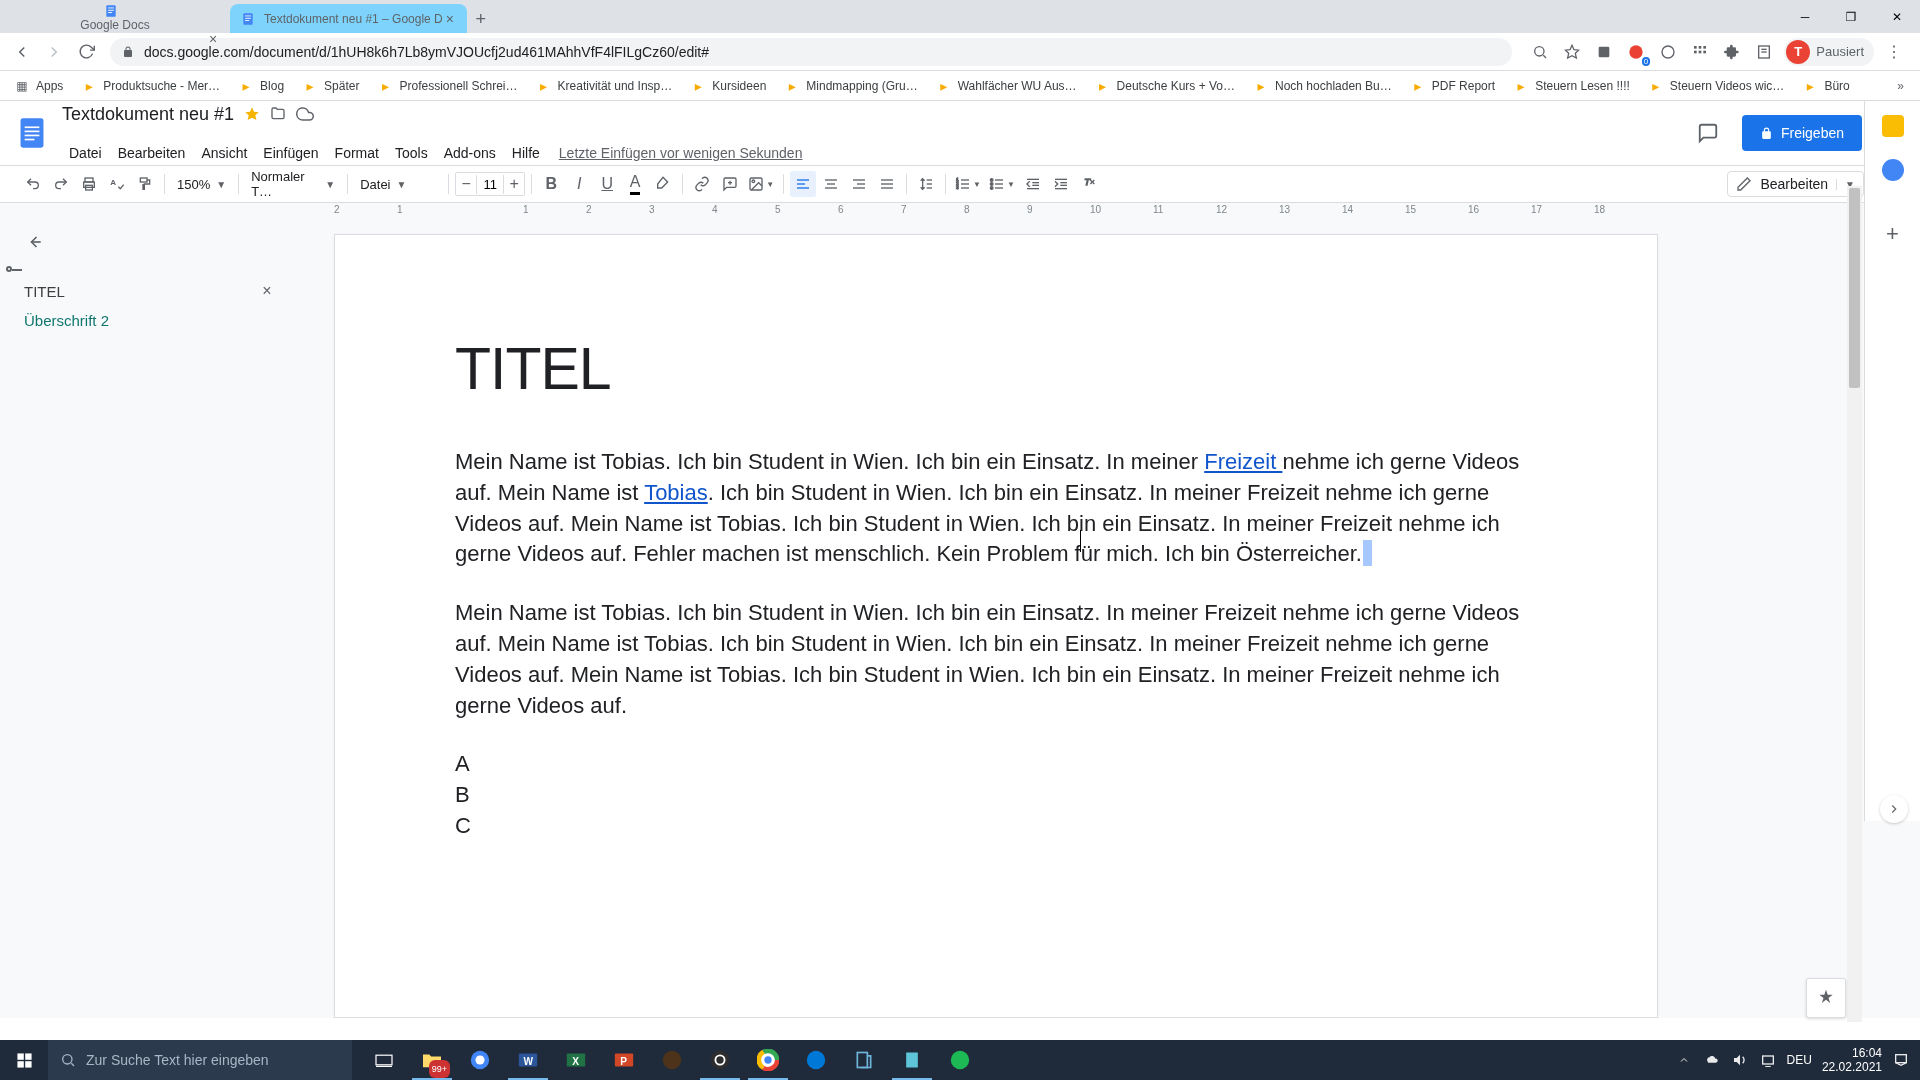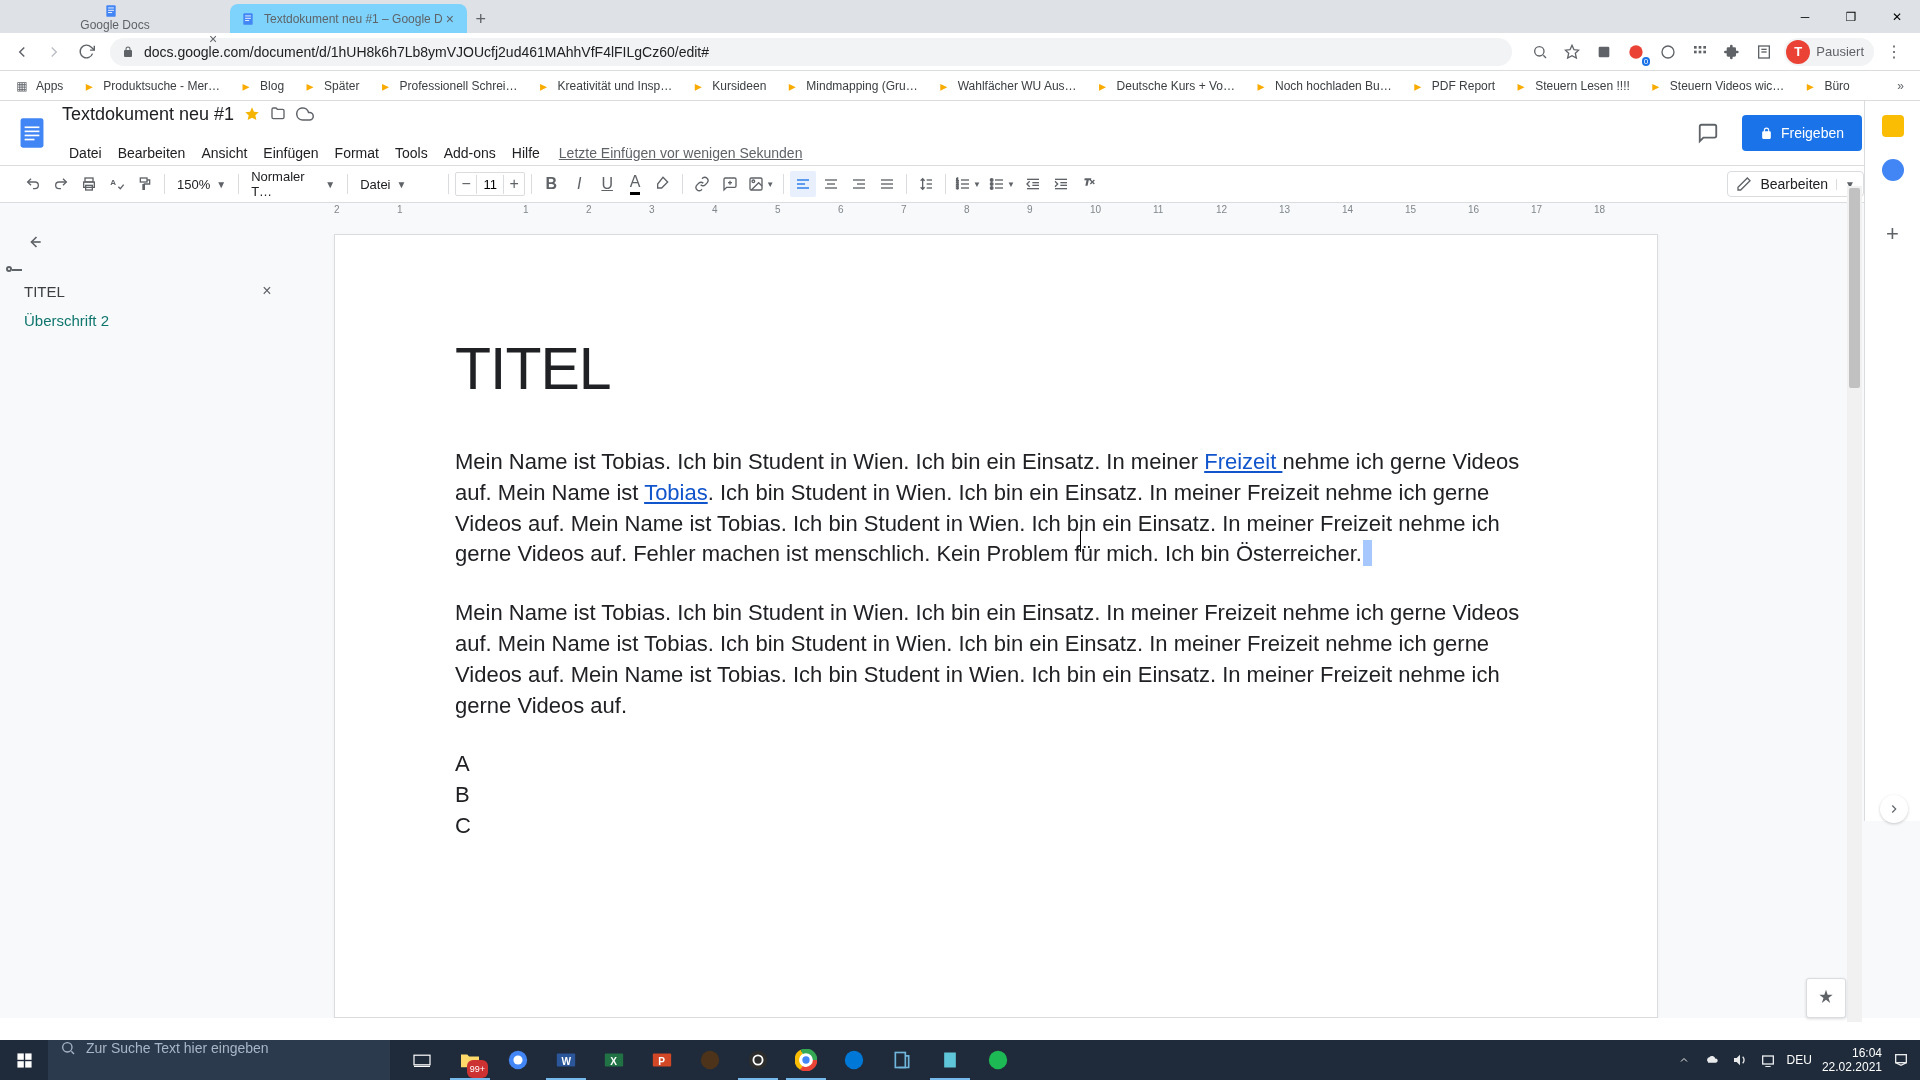--- a/index.html
+++ b/index.html
@@ -95,21 +95,21 @@
 .side-rail { position: absolute; right: 0; top: 101px; width: 56px; height: 720px; border-left: 1px solid #dadce0; background: #fff; display: flex; flex-direction: column; align-items: center; padding-top: 14px; gap: 22px; }
 .side-app { width: 22px; height: 22px; border-radius: 4px; }
 .side-add { margin-top: 18px; color: #5f6368; font-size: 22px; }
 .side-collapse { position: absolute; bottom: -2px; right: 12px; width: 28px; height: 28px; border-radius: 50%; background:#fff; box-shadow: 0 1px 3px rgba(0,0,0,0.2); display:flex; align-items:center; justify-content:center; color:#5f6368;}
 
 .explore-btn { position: absolute; right: 74px; bottom: 62px; width: 40px; height: 40px; background: #fff; border: 1px solid #dadce0; border-radius: 3px; box-shadow: 0 1px 3px rgba(0,0,0,0.15); display:flex; align-items:center; justify-content:center; color:#5f6368;}
 
 
 .taskbar { position: absolute; bottom: 0; left: 0; right: 0; height: 40px; background: #1f2b3a; display: flex; align-items: center; color: #fff; }
 .start-btn { width: 48px; height: 40px; display: flex; align-items: center; justify-content: center; }
-.search-box { width: 342px; height: 40px; background: #2b3a4d; display: flex; align-items: flex-start; padding: 0 12px; gap: 10px; font-size: 14px; color: #a9b6c8; }
+.search-box { width: 304px; height: 40px; background: #2b3a4d; display: flex; align-items: center; padding: 16px 12px; gap: 10px; font-size: 14px; color: #a9b6c8; }
 .task-icons { display: flex; align-items: center; height: 40px; margin-left: 8px; }
 .task-icon { width: 48px; height: 40px; display: flex; align-items: center; justify-content: center; position: relative; }
 .task-icon.active::after { content: ''; position: absolute; bottom: 0; left: 4px; right: 4px; height: 2px; background: #76b9ed; }
 .task-badge { position: absolute; bottom: 2px; right: 6px; background: #cc3232; color:#fff; font-size: 9px; padding: 4px 3px; border-radius: 6px; }
 .systray { margin-left: auto; display: flex; align-items: center; gap: 10px; padding: 0 10px; font-size: 12px; }
 .systray-time { text-align: right; line-height: 1.2; font-size: 12px; }
 .systray-icon { width: 18px; height: 18px; display:flex; align-items:center; justify-content:center; opacity: .9;}
 
 .scrollbar-v { position: absolute; right: 58px; top: 186px; width: 15px; bottom: 58px; background: #f1f1f1; }
 .scrollbar-thumb { position:absolute; left:2px; right:2px; top: 2px; height: 200px; background: #c1c1c1; border-radius: 2px;}

